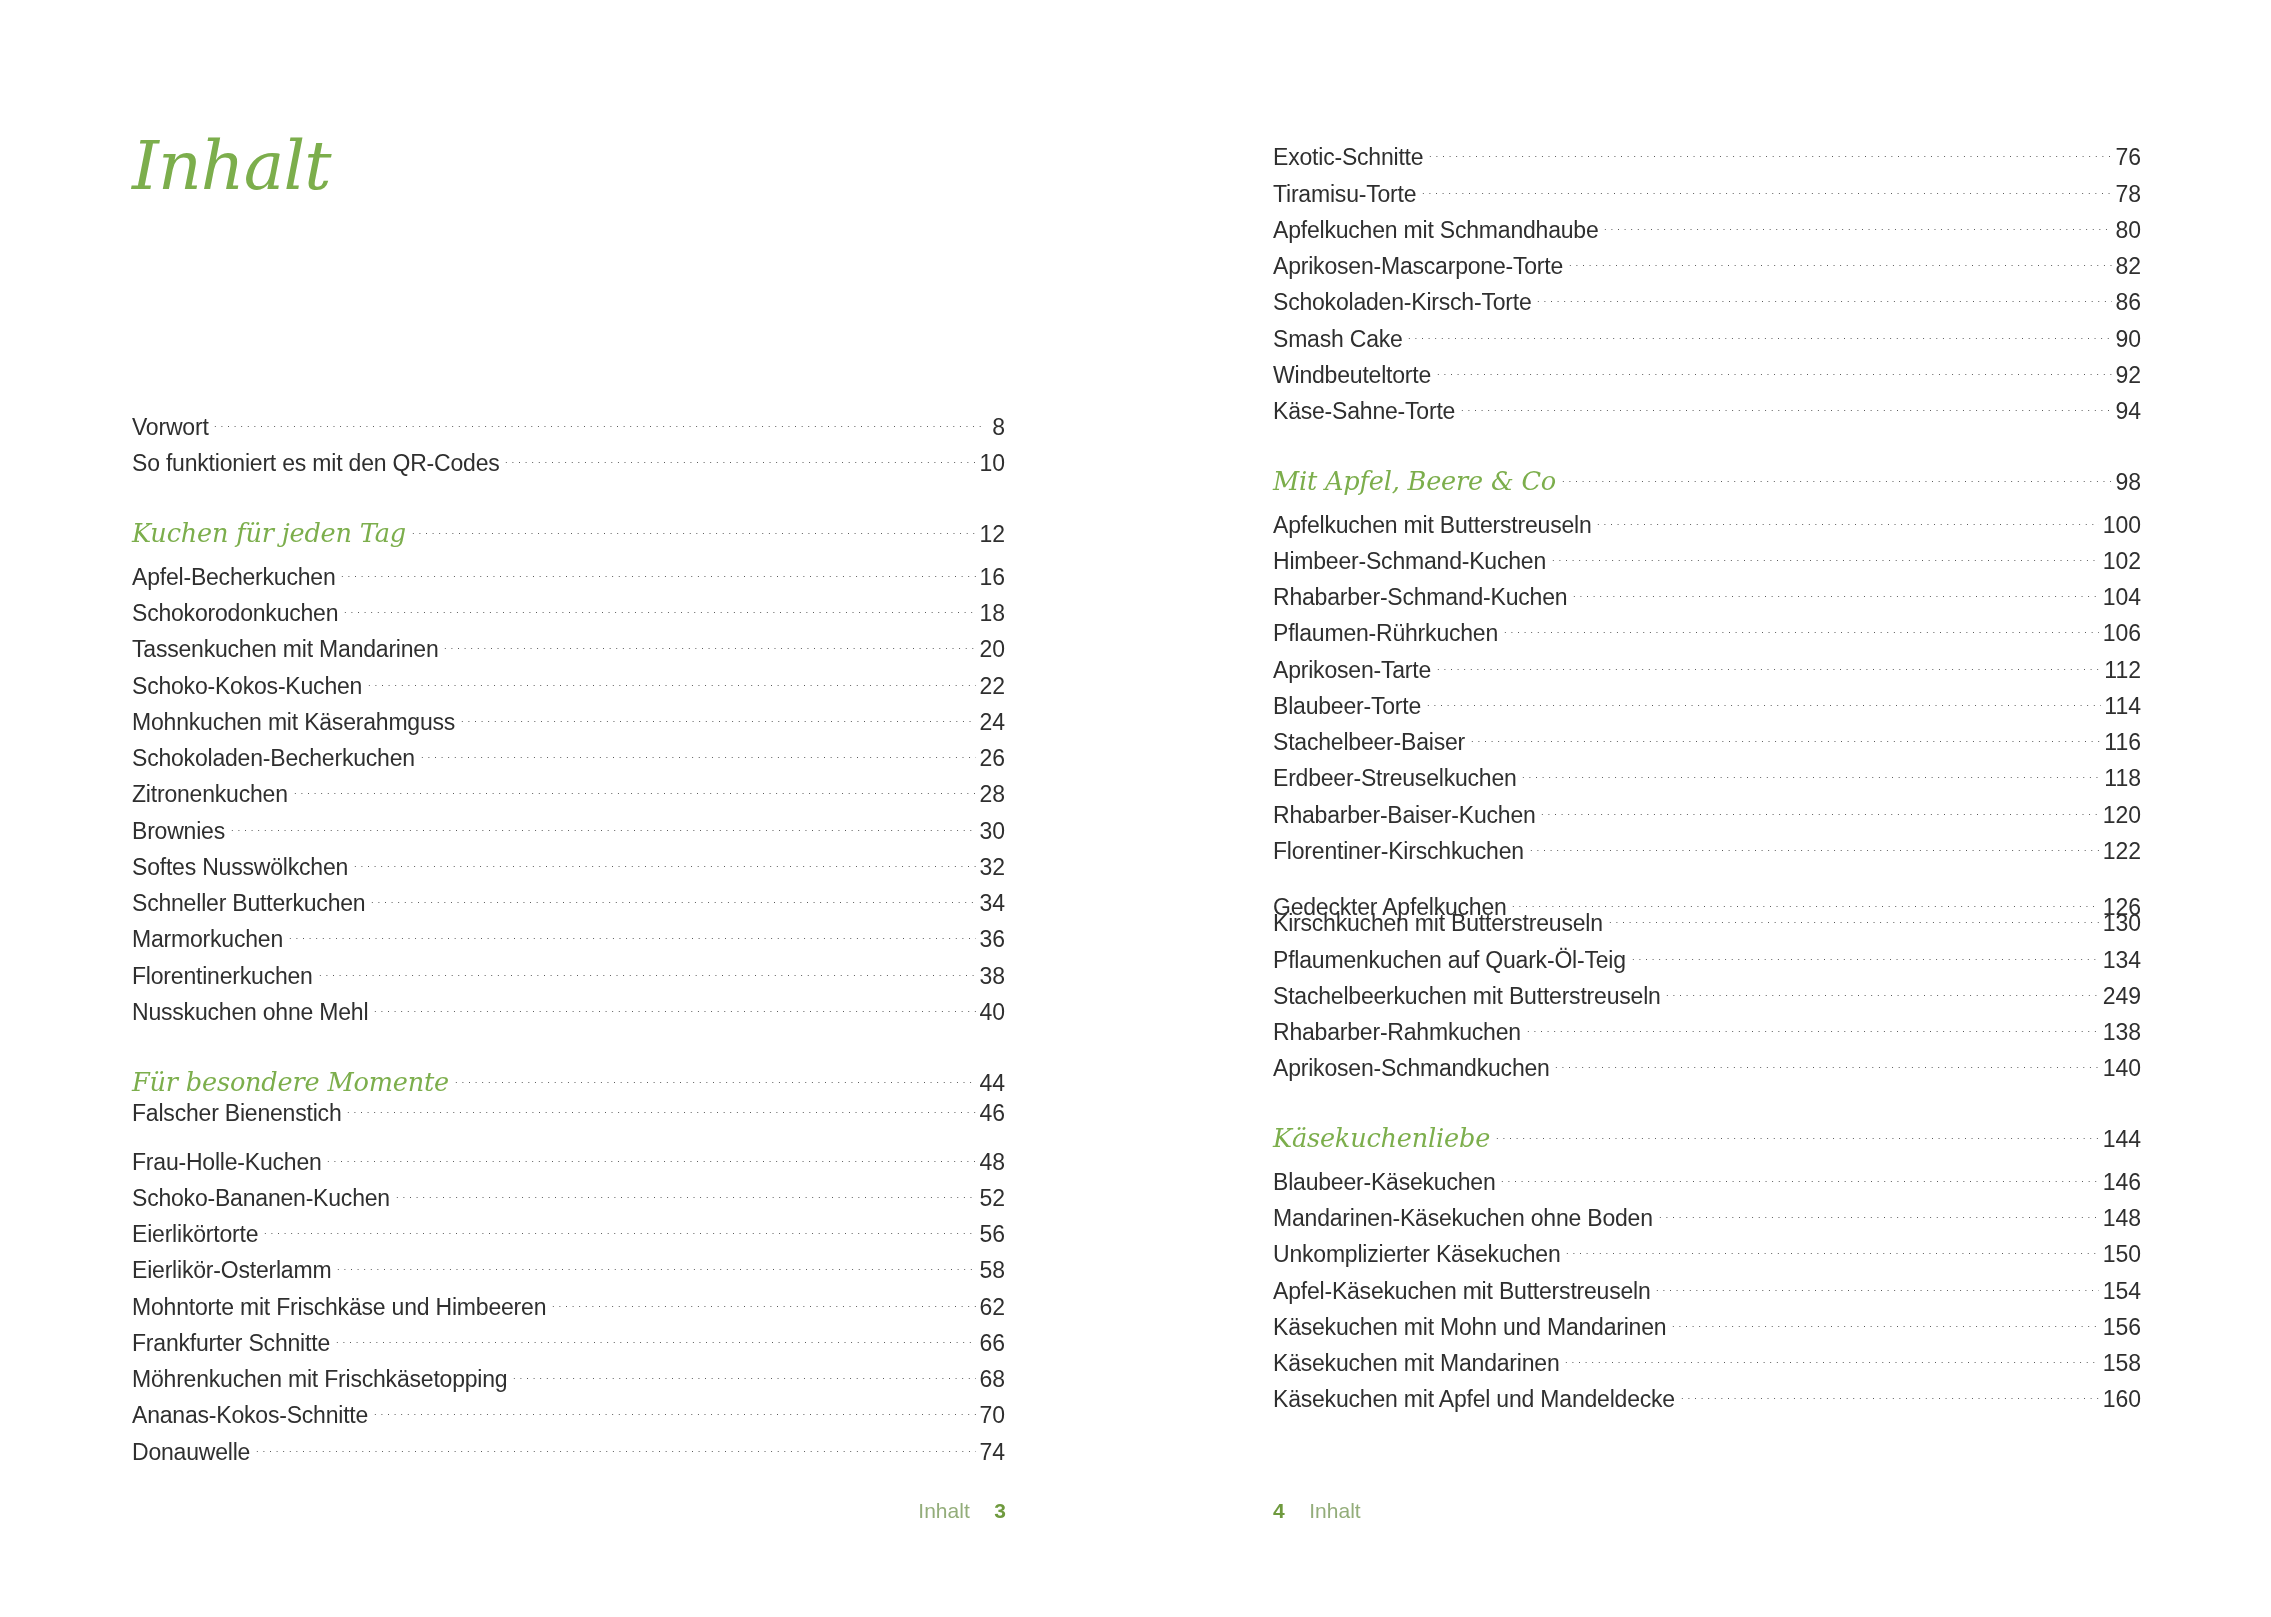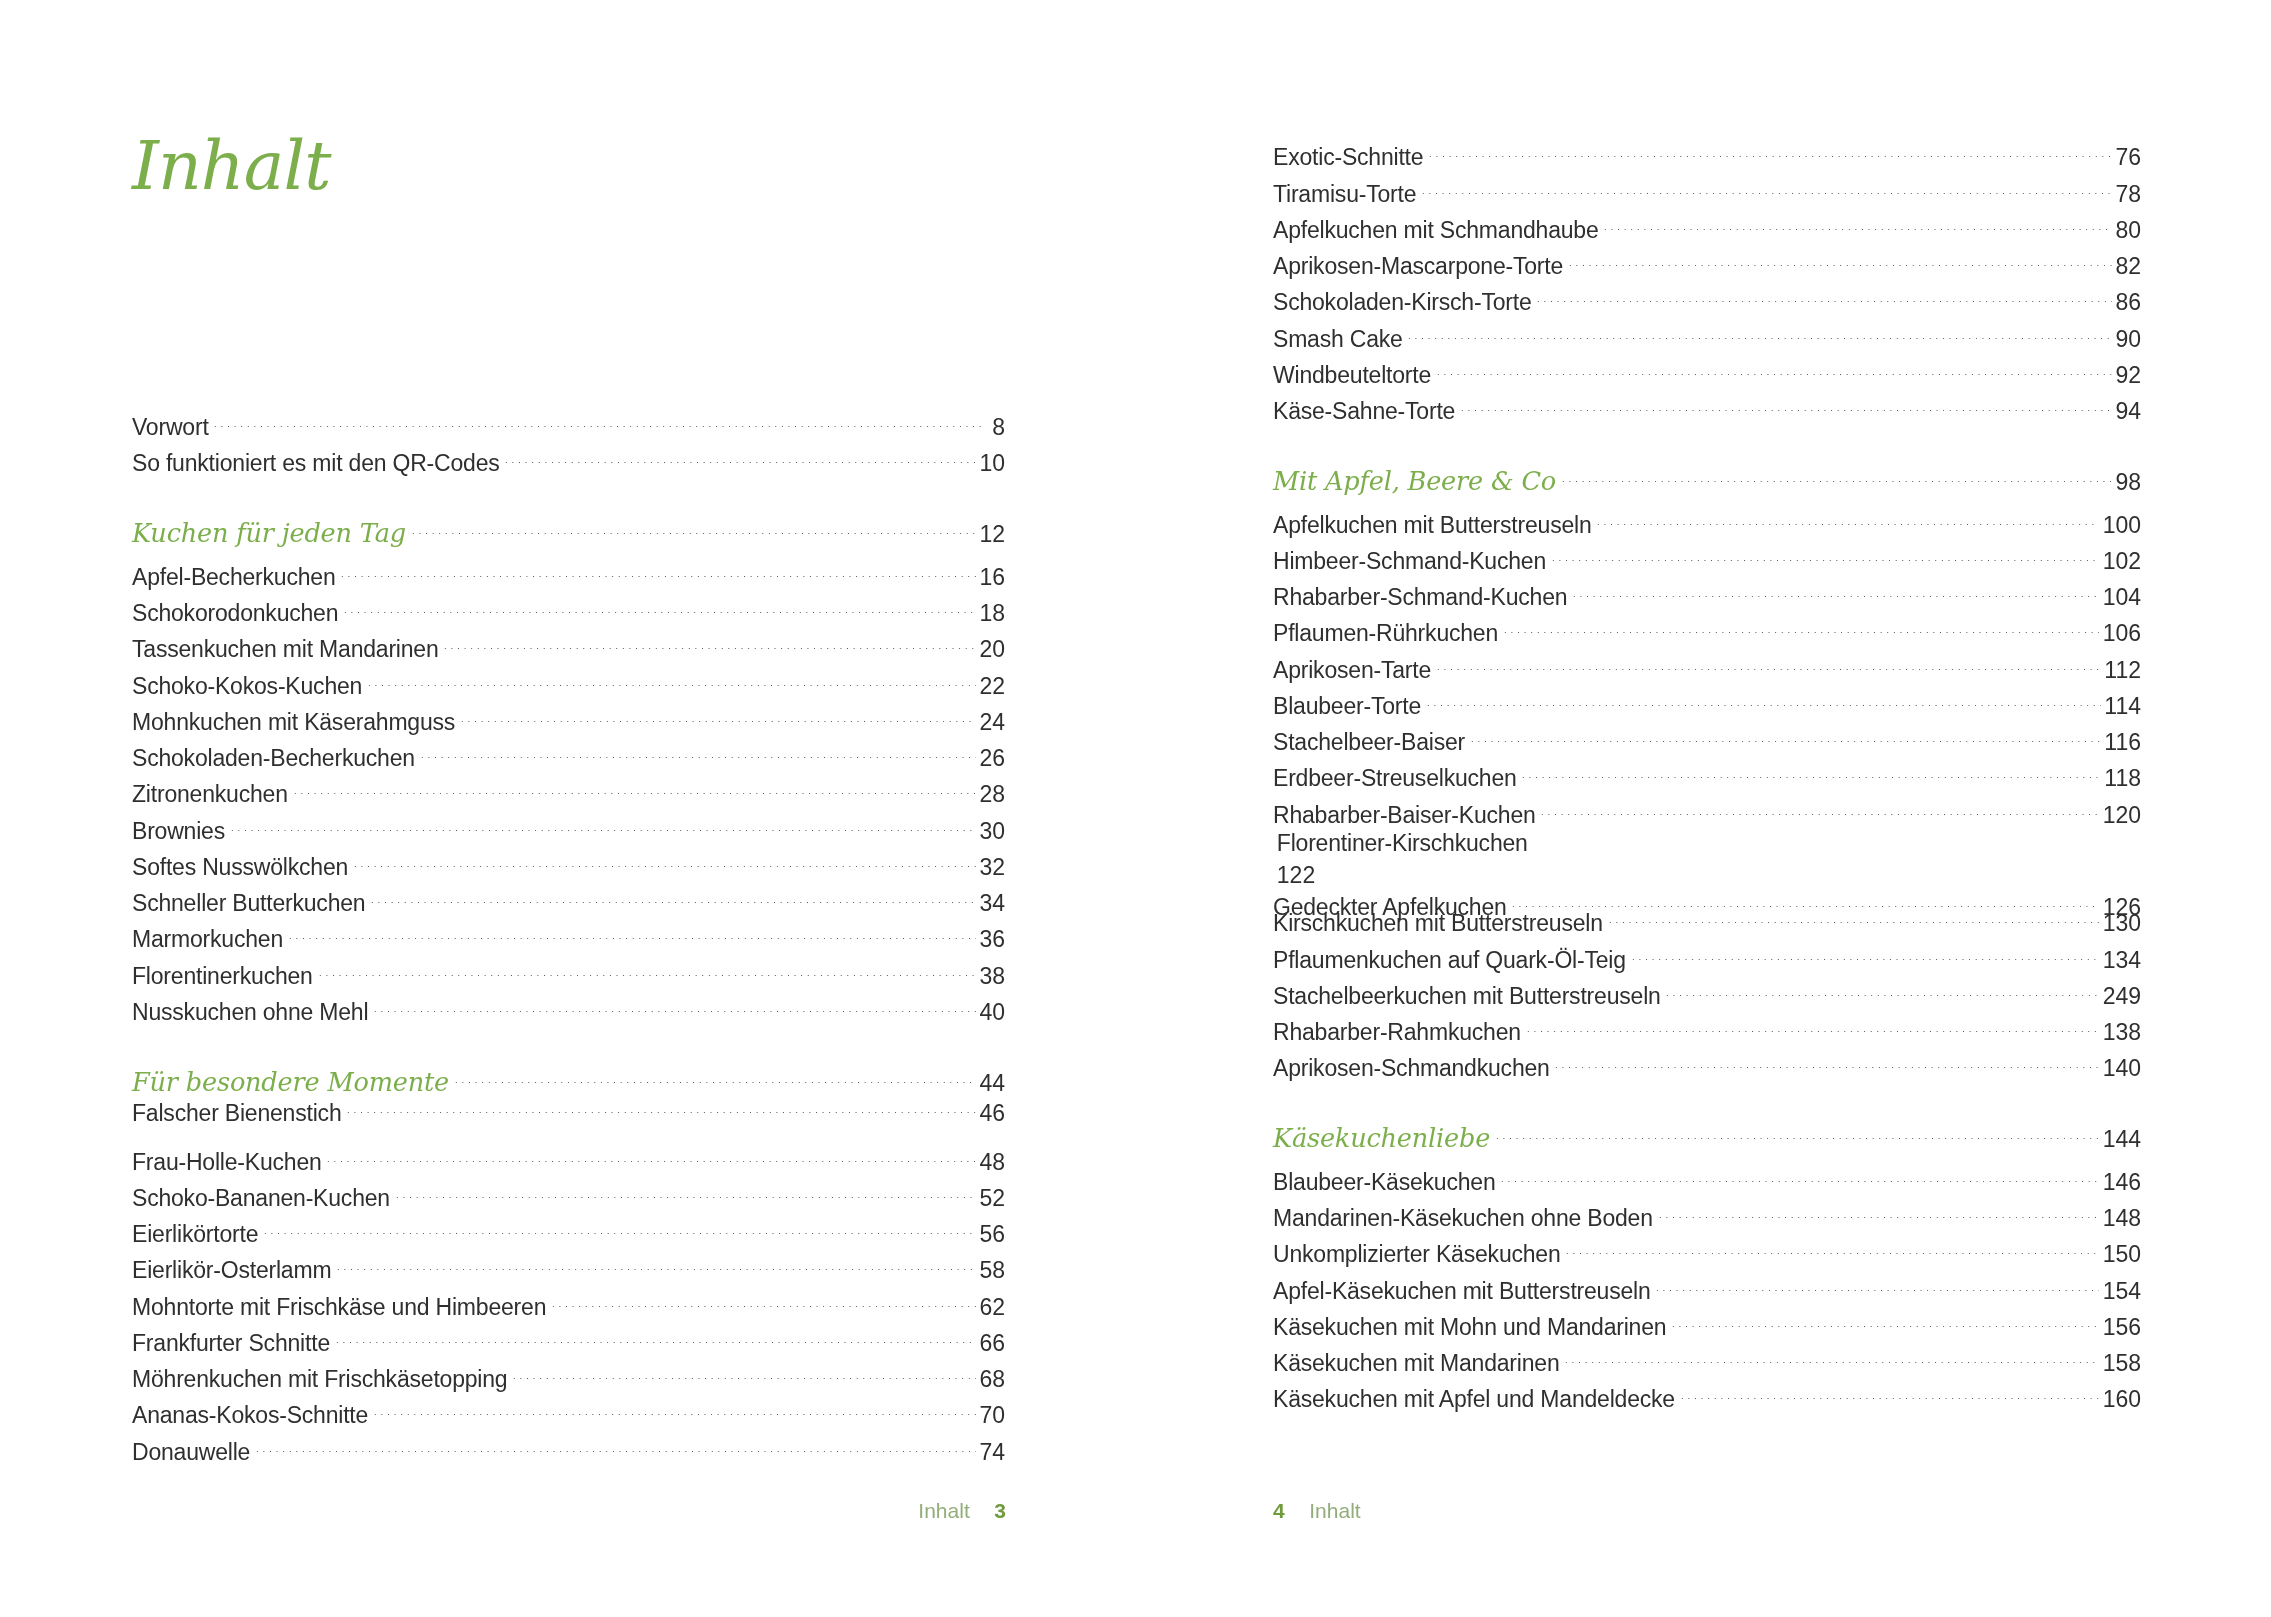--- a/index.html
+++ b/index.html
@@ -277,21 +277,21 @@
       <div class="row" style="top: 754px;">
         <span class="label">Erdbeer-Streuselkuchen</span>
         <span class="dots"></span>
         <span class="page-num">118</span>
       </div>
       <div class="row" style="top: 791px;">
         <span class="label">Rhabarber-Baiser-Kuchen</span>
         <span class="dots"></span>
         <span class="page-num">120</span>
       </div>
-      <div class="row" style="top: 827px; flex-direction: column;">
+      <div class="row" style="top: 827px;">
         <span class="label">Florentiner-Kirschkuchen</span>
         <span class="dots"></span>
         <span class="page-num">122</span>
       </div>
       <div class="row" style="top: 883px;">
         <span class="label">Gedeckter Apfelkuchen</span>
         <span class="dots"></span>
         <span class="page-num">126</span>
       </div>
       <div class="row" style="top: 899px;">

